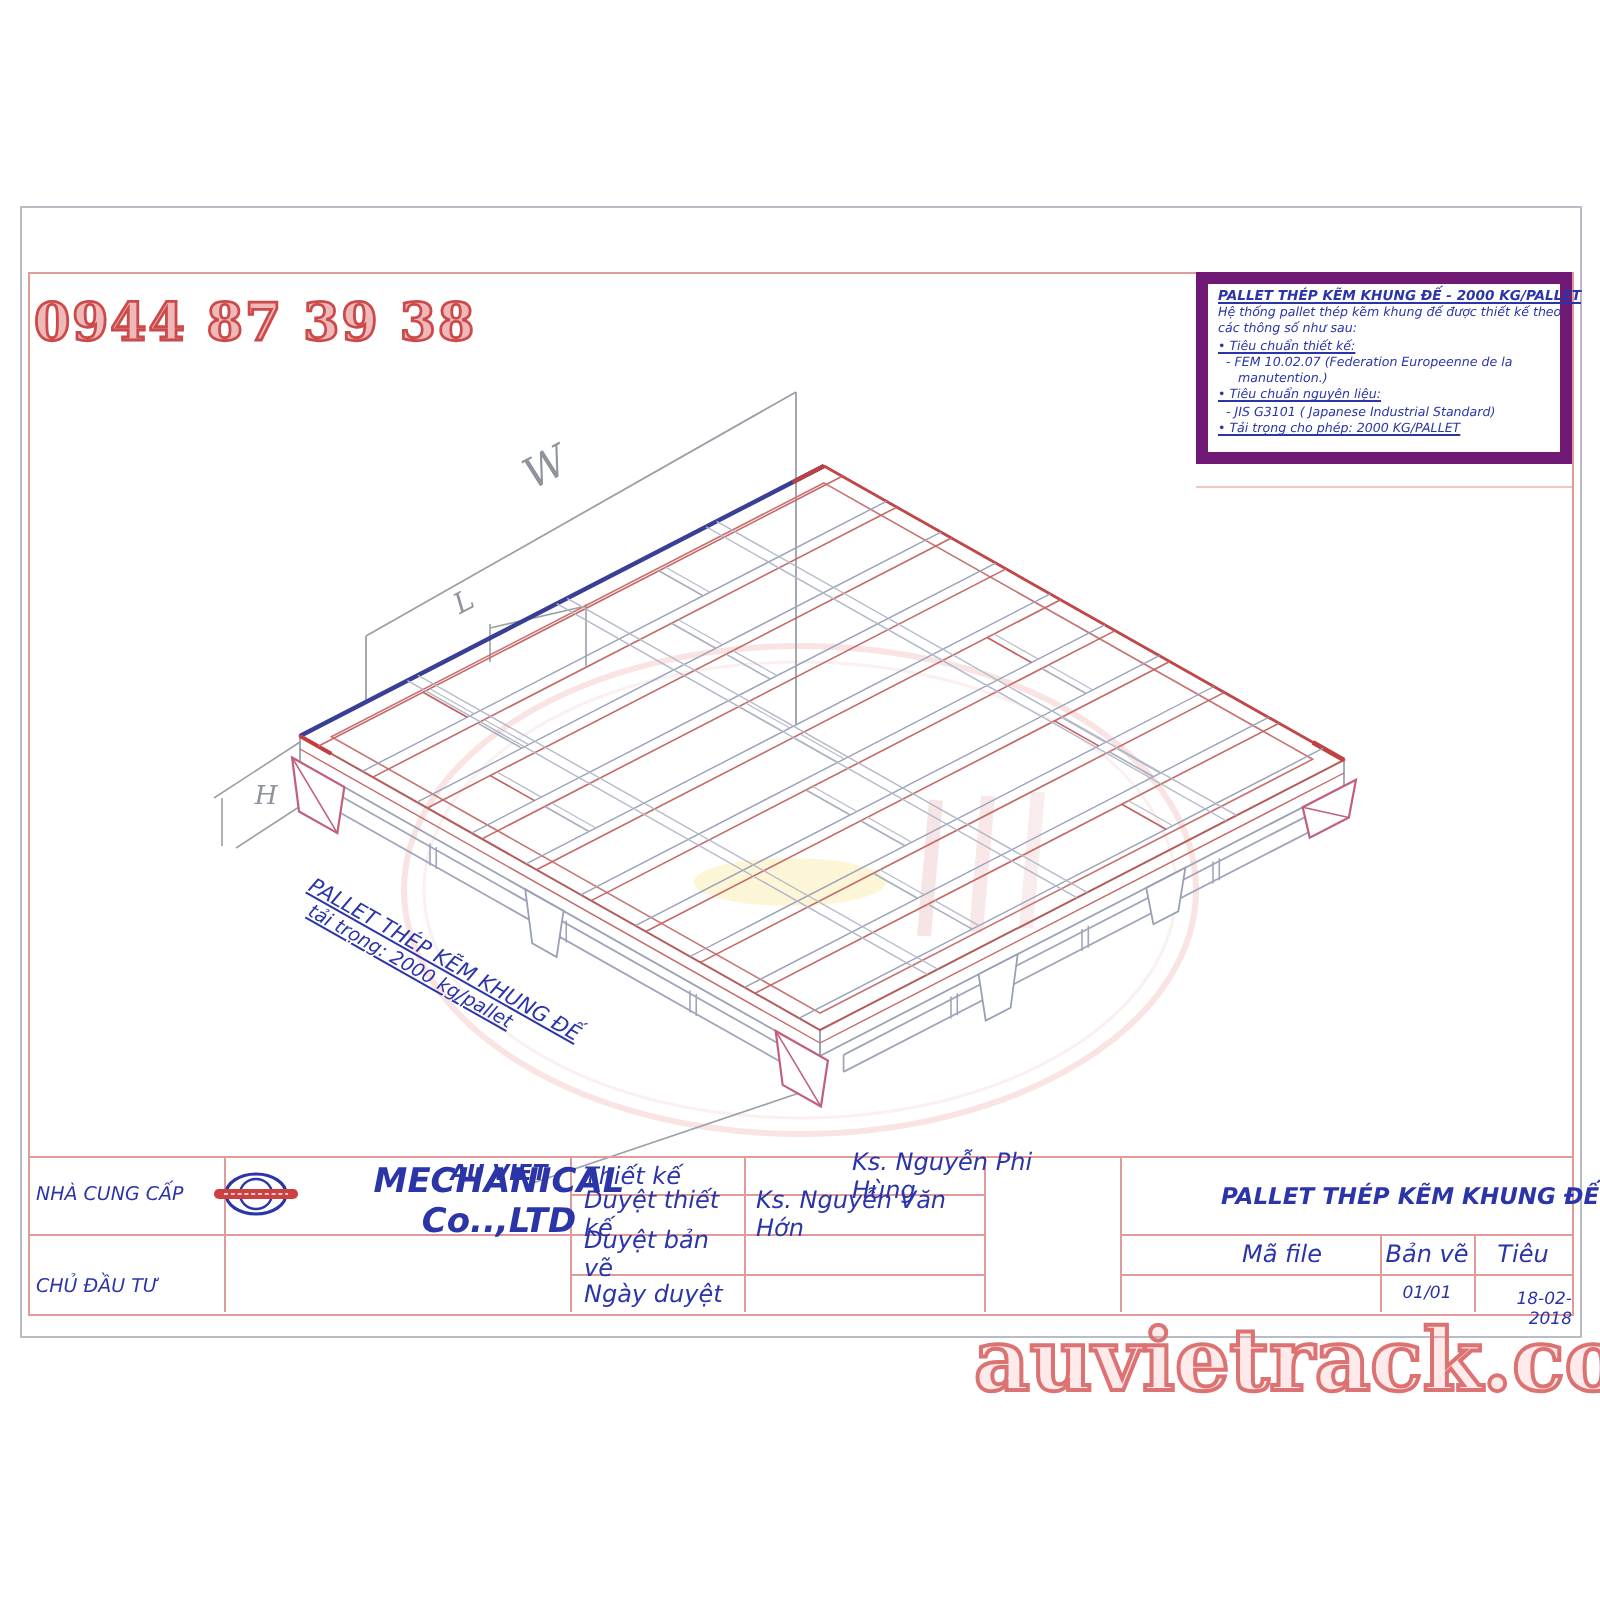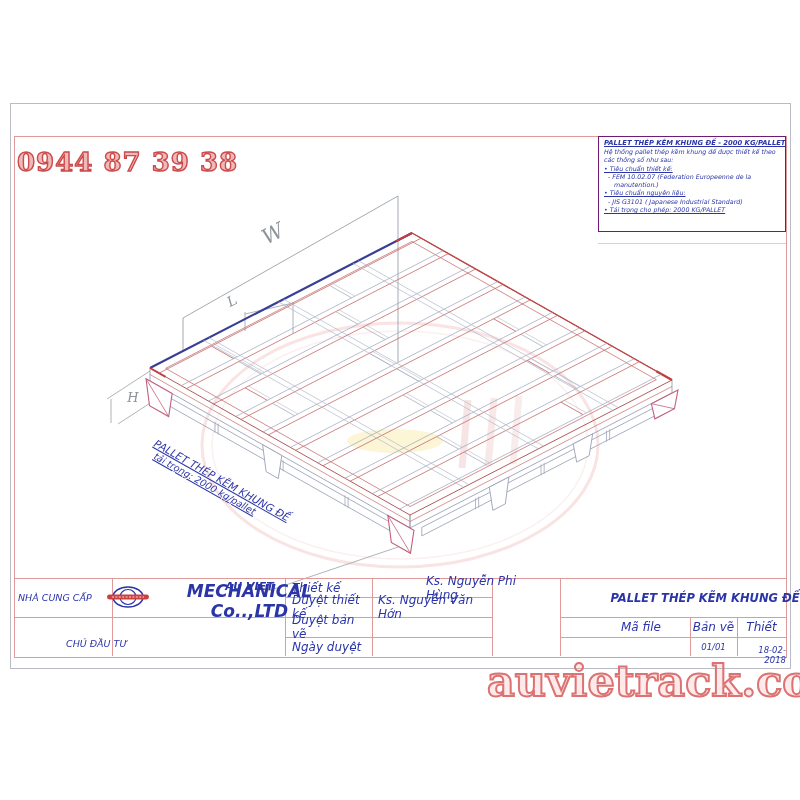--- a/index.html
+++ b/index.html
@@ -11,21 +11,21 @@
   .cell{position:absolute;display:flex;align-items:center;z-index:3;}
   .ctr{justify-content:center;text-align:center;}
   #frame-outer{position:absolute;left:10px;top:103px;width:779px;height:564px;
        border:1px solid #b9bcc4;z-index:1;}
   #frame-inner{position:absolute;left:14px;top:136px;width:771px;height:520px;
        border:1px solid #e09a9a;z-index:1;}
   #phone{position:absolute;left:17px;top:147px;z-index:4;
        font-family:"DejaVu Serif",serif;font-weight:bold;font-size:26px;letter-spacing:1px;
        color:rgba(216,70,70,0.38);-webkit-text-stroke:1.4px #cc4a4a;}
   #notes{position:absolute;left:598px;top:136px;width:188px;height:96px;
-       border:1px solid #701a75;z-index:3;box-sizing:border-box;padding:2px 4px 0 5px;}
+       border:6px solid #701a75;z-index:3;box-sizing:border-box;padding:2px 4px 0 5px;}
   #notes .nt{font-size:6.8px;font-weight:bold;text-align:center;text-decoration:underline;
        line-height:9px;white-space:nowrap;}
   #notes .nl{font-size:6.3px;line-height:8.3px;white-space:nowrap;}
   #notes .u{text-decoration:underline;}
   #notes .ind1{padding-left:4px;}
   #notes .ind2{padding-left:10px;}
   #notes-line2{position:absolute;left:598px;top:243px;width:189px;height:1px;
        background:rgba(224,154,154,0.55);z-index:2;}
   #pallet-label{position:absolute;left:158px;top:437px;z-index:3;
        transform:rotate(29.5deg);transform-origin:left top;color:#2b35a8;font-style:italic;}
@@ -200,38 +200,38 @@
 <div class="bline" style="left:560px;top:637px;width:226px;height:1px;"></div>
 <div class="bline" style="left:112px;top:578px;width:1px;height:78px;"></div>
 <div class="bline" style="left:285px;top:578px;width:1px;height:78px;"></div>
 <div class="bline" style="left:372px;top:578px;width:1px;height:78px;"></div>
 <div class="bline" style="left:492px;top:578px;width:1px;height:78px;"></div>
 <div class="bline" style="left:560px;top:578px;width:1px;height:78px;"></div>
 <div class="bline" style="left:690px;top:617px;width:1px;height:39px;"></div>
 <div class="bline" style="left:737px;top:617px;width:1px;height:39px;"></div>
 
 <div class="cell blue tb-label" style="left:18px;top:578px;width:92px;height:39px;">NHÀ CUNG CẤP</div>
-<div class="cell blue tb-label" style="left:18px;top:617px;width:92px;height:53px;margin-left:48px;">CHỦ ĐẦU TƯ</div>
+<div class="cell blue tb-label" style="left:18px;top:617px;width:92px;height:53px;">CHỦ ĐẦU TƯ</div>
 
 <svg class="abs" style="left:106px;top:585px;z-index:3;" width="44" height="25">
   <ellipse cx="22" cy="12" rx="15" ry="10" fill="none" stroke="#2b35a8" stroke-width="1.6"></ellipse>
   <ellipse cx="22" cy="12" rx="8" ry="7.5" fill="none" stroke="#2b35a8" stroke-width="1.2"></ellipse>
   <rect x="1" y="9.5" width="42" height="5" rx="2.4" fill="#cc4040"></rect>
   <line x1="6" y1="12" x2="38" y2="12" stroke="#ffffff" stroke-width="0.8" stroke-dasharray="2 1.4"></line>
 </svg>
 <div class="cell ctr blue tb-bold" style="left:150px;top:579px;width:135px;height:14px;font-size:11px;">AU VIET</div>
 <div class="cell ctr blue tb-bold" style="left:150px;top:594px;width:135px;height:14px;font-size:17px;">MECHANICAL Co..,LTD</div>
 
 <div class="cell blue tb-small" style="left:292px;top:578px;width:78px;height:19px;">Thiết kế</div>
 <div class="cell blue tb-small" style="left:292px;top:597px;width:78px;height:20px;">Duyệt thiết kế</div>
 <div class="cell blue tb-small" style="left:292px;top:617px;width:78px;height:20px;">Duyệt bản vẽ</div>
 <div class="cell blue tb-small" style="left:292px;top:637px;width:78px;height:19px;">Ngày duyệt</div>
 <div class="cell blue tb-small" style="left:378px;top:578px;width:112px;height:19px;margin-left:48px;">Ks. Nguyễn Phi Hùng</div>
 <div class="cell blue tb-small" style="left:378px;top:597px;width:112px;height:20px;">Ks. Nguyễn Văn Hớn</div>
 
 <div class="cell ctr blue tb-bold" style="left:560px;top:578px;width:226px;height:39px;font-size:11.5px;">PALLET THÉP KẼM KHUNG ĐẾ</div>
 <div class="cell ctr blue tb-small" style="left:576px;top:617px;width:130px;height:20px;">Mã file</div>
 <div class="cell ctr blue tb-small" style="left:690px;top:617px;width:47px;height:20px;">Bản vẽ</div>
-<div class="cell ctr blue tb-small" style="left:737px;top:617px;width:49px;height:20px;">Thiết</div>
+<div class="cell ctr blue tb-small" style="left:737px;top:617px;width:49px;height:20px;">Tiêu</div>
 <div class="cell ctr blue tb-xs" style="left:690px;top:637px;width:47px;height:19px;">01/01</div>
 <div class="cell ctr blue tb-xs" style="left:737px;top:637px;width:49px;height:36px;">18-02-2018</div>
 
 <div id="watermark">auvietrack.com</div>
 
 </body></html>

